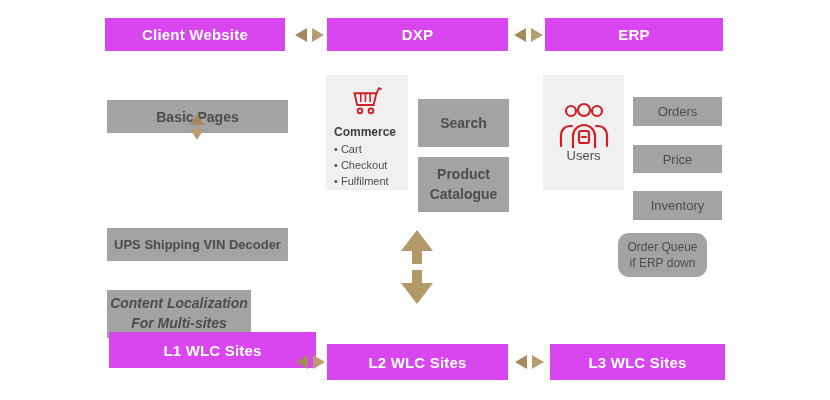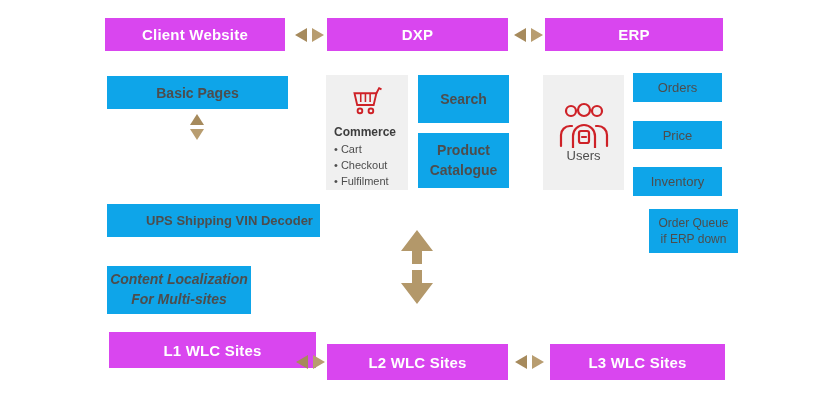--- a/index.html
+++ b/index.html
@@ -1,21 +1,21 @@
 <!DOCTYPE html>
 <html><head>
 <meta charset="utf-8">
 <style>
   html,body{margin:0;padding:0;background:#fff;font-family:"Liberation Sans",sans-serif;}
   .canvas{position:relative;width:830px;height:400px;background:#ffffff;overflow:hidden;}
 
   .red-box{position:absolute;background:#d946ef;color:#ffffff;font-weight:bold;font-size:15px;
            display:flex;align-items:center;justify-content:center;text-align:center;letter-spacing:.2px;}
-  .gray-box{position:absolute;background:#0ea5e9;color:#4d4d4d;display:flex;align-items:center;
-            justify-content:center;text-align:center;white-space:pre-line;}
+  .gray-box{position:absolute;background:#a3a3a3;color:#4d4d4d;display:flex;align-items:center;
+            justify-content:center;text-align:center;white-space:pre-line;margin-top:24px;}
   .lbl-lg{font-weight:bold;font-size:14px;}
   .lbl-sm{font-weight:normal;font-size:13px;}
   .lbl-xs{font-weight:normal;font-size:12px;line-height:1.35;}
 
   
   .hpair{position:absolute;display:flex;gap:5px;align-items:center;}
   .tri{width:0;height:0;}
   .tri-l{border-top:7px solid transparent;border-bottom:7px solid transparent;border-right:12px solid #a68a5c;}
   .tri-r{border-top:7px solid transparent;border-bottom:7px solid transparent;border-left:12px solid #b89d70;}
 
@@ -58,21 +58,21 @@
   </div>
 
   <div class="gray-box lbl-lg" style="left:107px;top:76px;width:181px;height:33px;">Basic Pages</div>
 
   <div class="vpair" style="left:190px;top:114px;">
     <span class="tri tri-u"></span>
     <span class="tri tri-d"></span>
   </div>
 
 
-  <div class="gray-box" style="left:107px;top:204px;width:181px;height:33px;font-weight:bold;font-size:13px;padding-left:32px;">UPS Shipping VIN Decoder</div>
+  <div class="gray-box" style="left:107px;top:204px;width:181px;height:33px;font-weight:bold;font-size:13px;">UPS Shipping VIN Decoder</div>
 
   <div class="gray-box lbl-lg" style="left:107px;top:266px;width:144px;height:48px;line-height:1.4;font-style:italic;">Content Localization
 For Multi-sites</div>
 
   <div class="commerce-box" style="left:326px;top:75px;width:82px;height:115px;">
     <svg width="42" height="36" viewBox="0 0 42 36" fill="none" stroke="#ce2127" stroke-width="2.4">
       <path d="M5 8 H33 L29.5 23 H8.5 Z"></path>
       <path d="M13 9 V19 M19 9 V19 M25 9 V19" stroke-width="2"></path>
       <path d="M33 8 L36.5 1.5 L39.5 3"></path>
       <circle cx="12" cy="30.5" r="3"></circle>
@@ -101,21 +101,21 @@
       <path d="M15 46 V34 a11 11 0 0 1 22 0 V46"></path>
       <rect x="21" y="29" width="10" height="12" rx="2"></rect>
       <path d="M24 35 h4"></path>
     </svg>
     <div class="users-label">Users</div>
   </div>
 
   <div class="gray-box lbl-sm" style="left:633px;top:73px;width:89px;height:29px;">Orders</div>
   <div class="gray-box lbl-sm" style="left:633px;top:121px;width:89px;height:28px;">Price</div>
   <div class="gray-box lbl-sm" style="left:633px;top:167px;width:89px;height:29px;">Inventory</div>
-  <div class="gray-box lbl-xs" style="left:649px;top:209px;width:89px;height:44px;">Order Queue
+  <div class="gray-box lbl-xs" style="left:618px;top:209px;width:89px;height:44px;border-radius:11px;">Order Queue
 if ERP down</div>
 
   <svg class="abs" style="left:400px;top:230px;" width="34" height="74" viewBox="0 0 34 74">
     <polygon fill="#b3986a" points="17,0 33,21 22,21 22,34 12,34 12,21 1,21"></polygon>
     <polygon fill="#b3986a" points="17,74 33,53 22,53 22,40 12,40 12,53 1,53"></polygon>
   </svg>
 
   <div class="red-box" style="left:109px;top:332px;width:207px;height:36px;">L1 WLC Sites</div>
   <div class="red-box" style="left:327px;top:344px;width:181px;height:36px;">L2 WLC Sites</div>
   <div class="red-box" style="left:550px;top:344px;width:175px;height:36px;">L3 WLC Sites</div>

